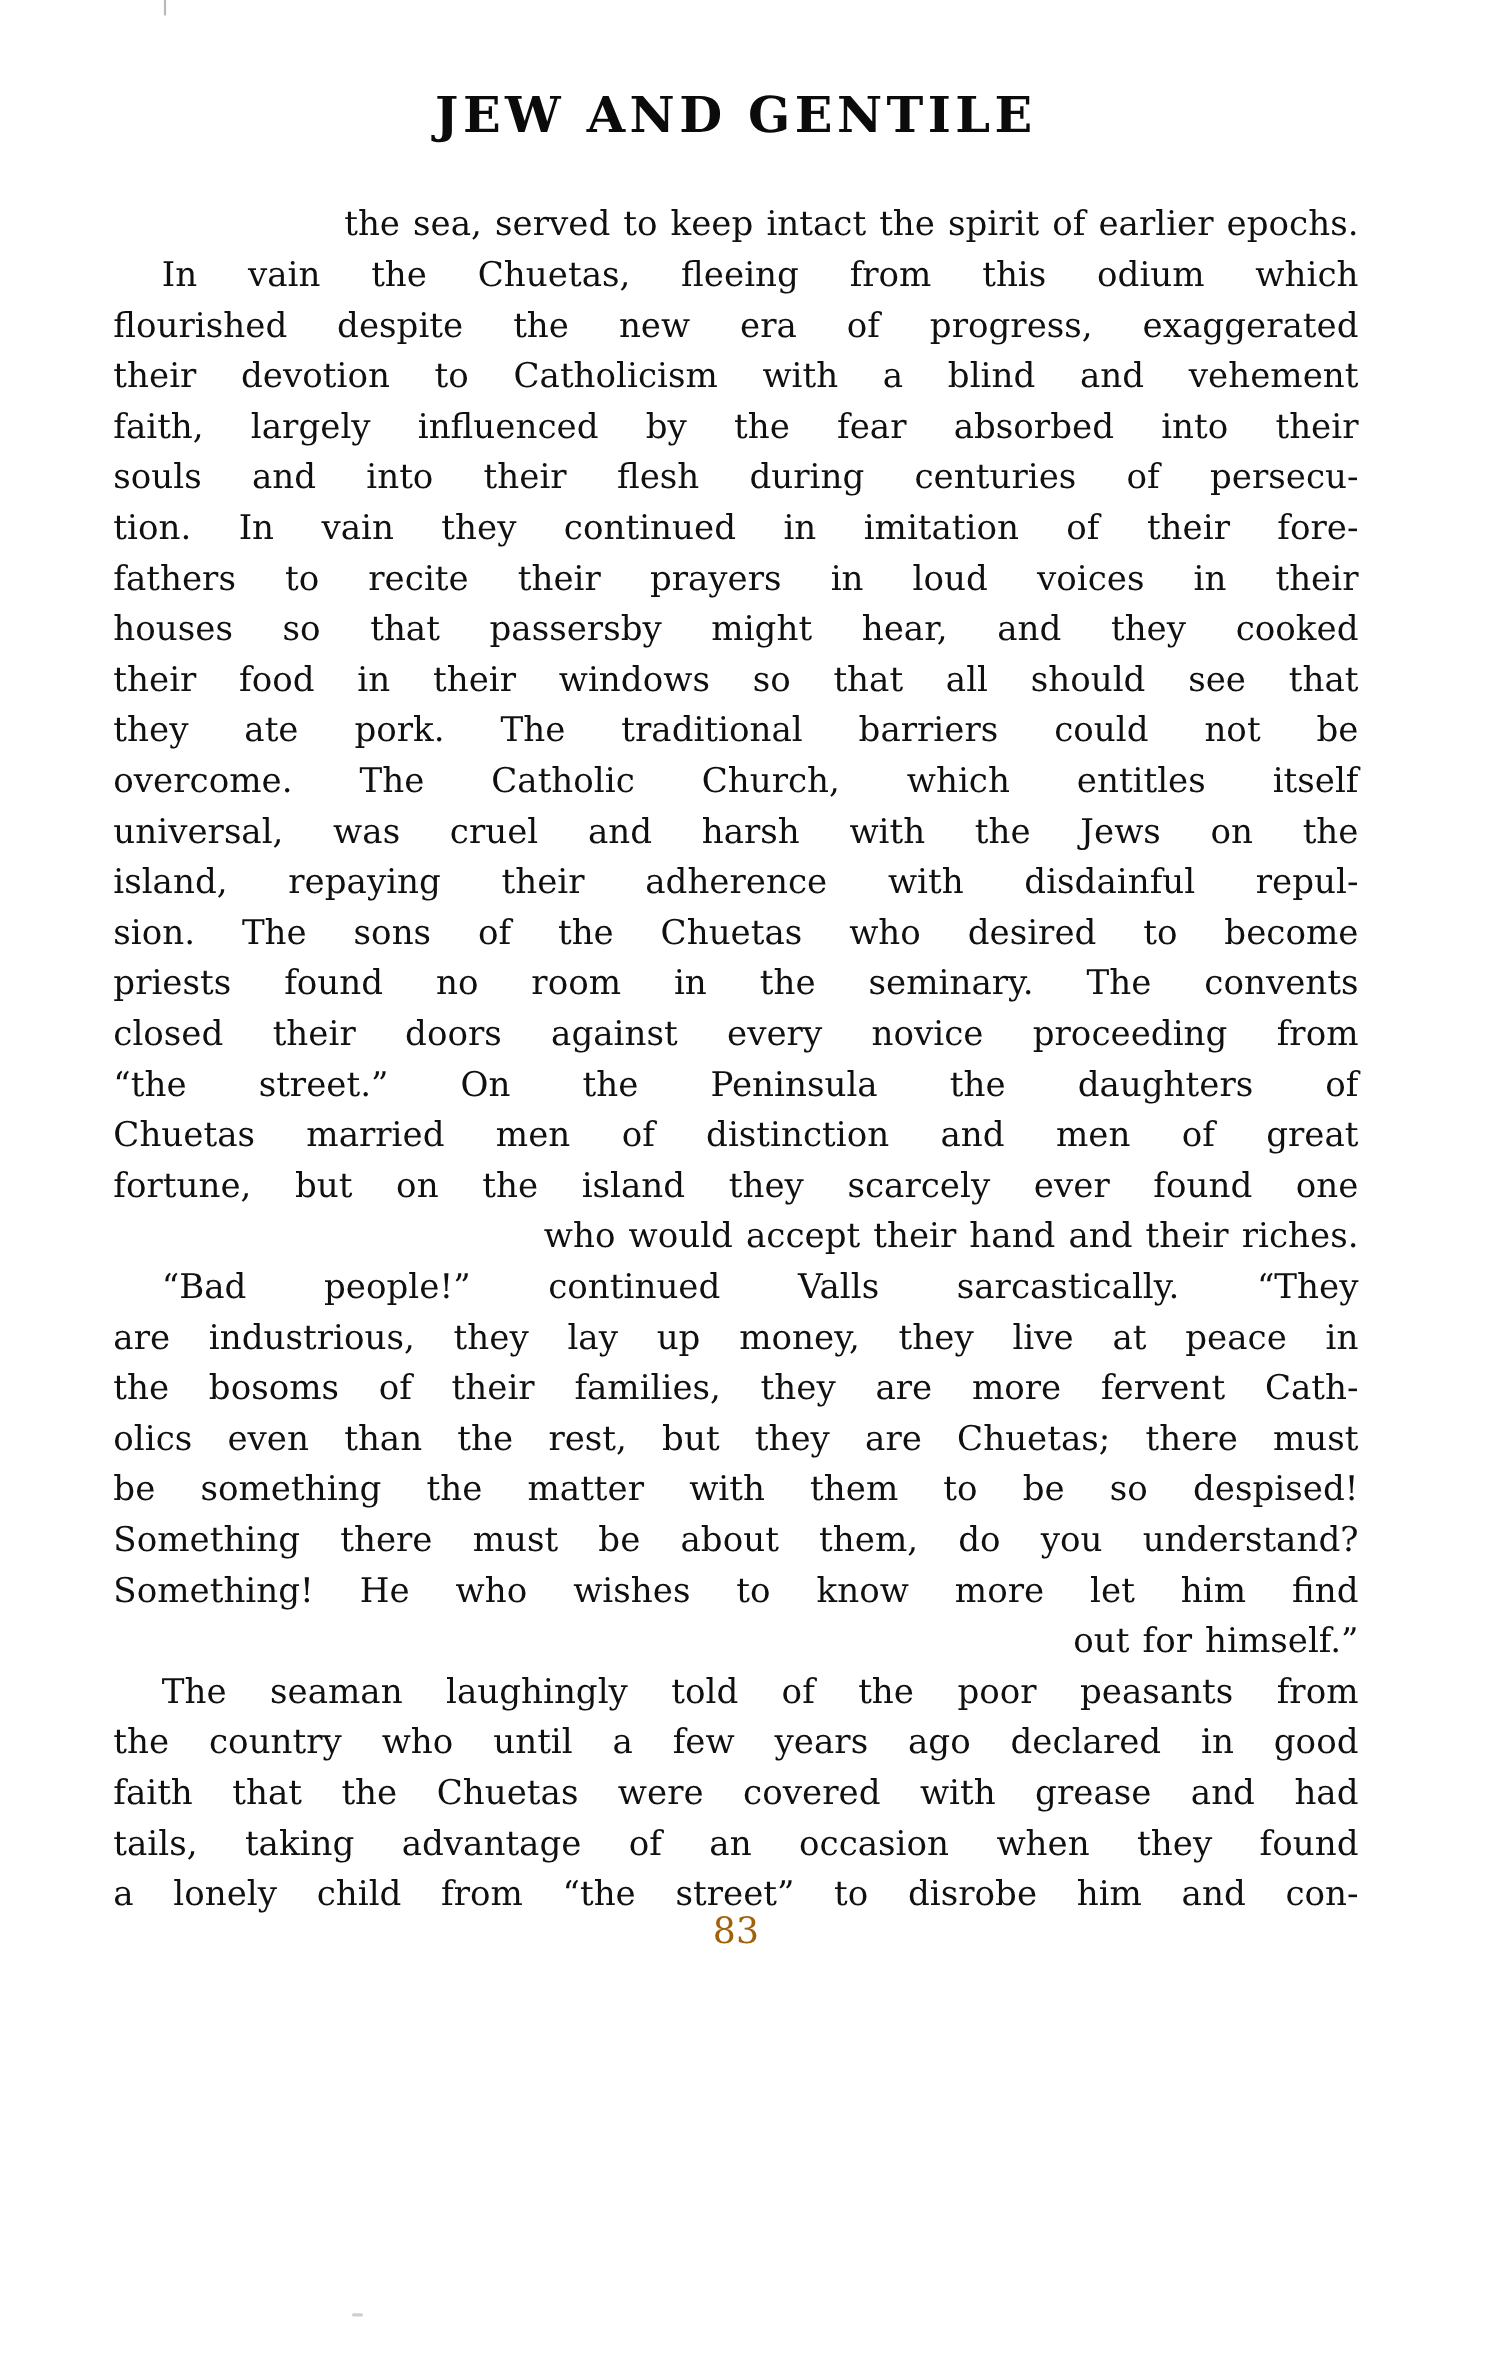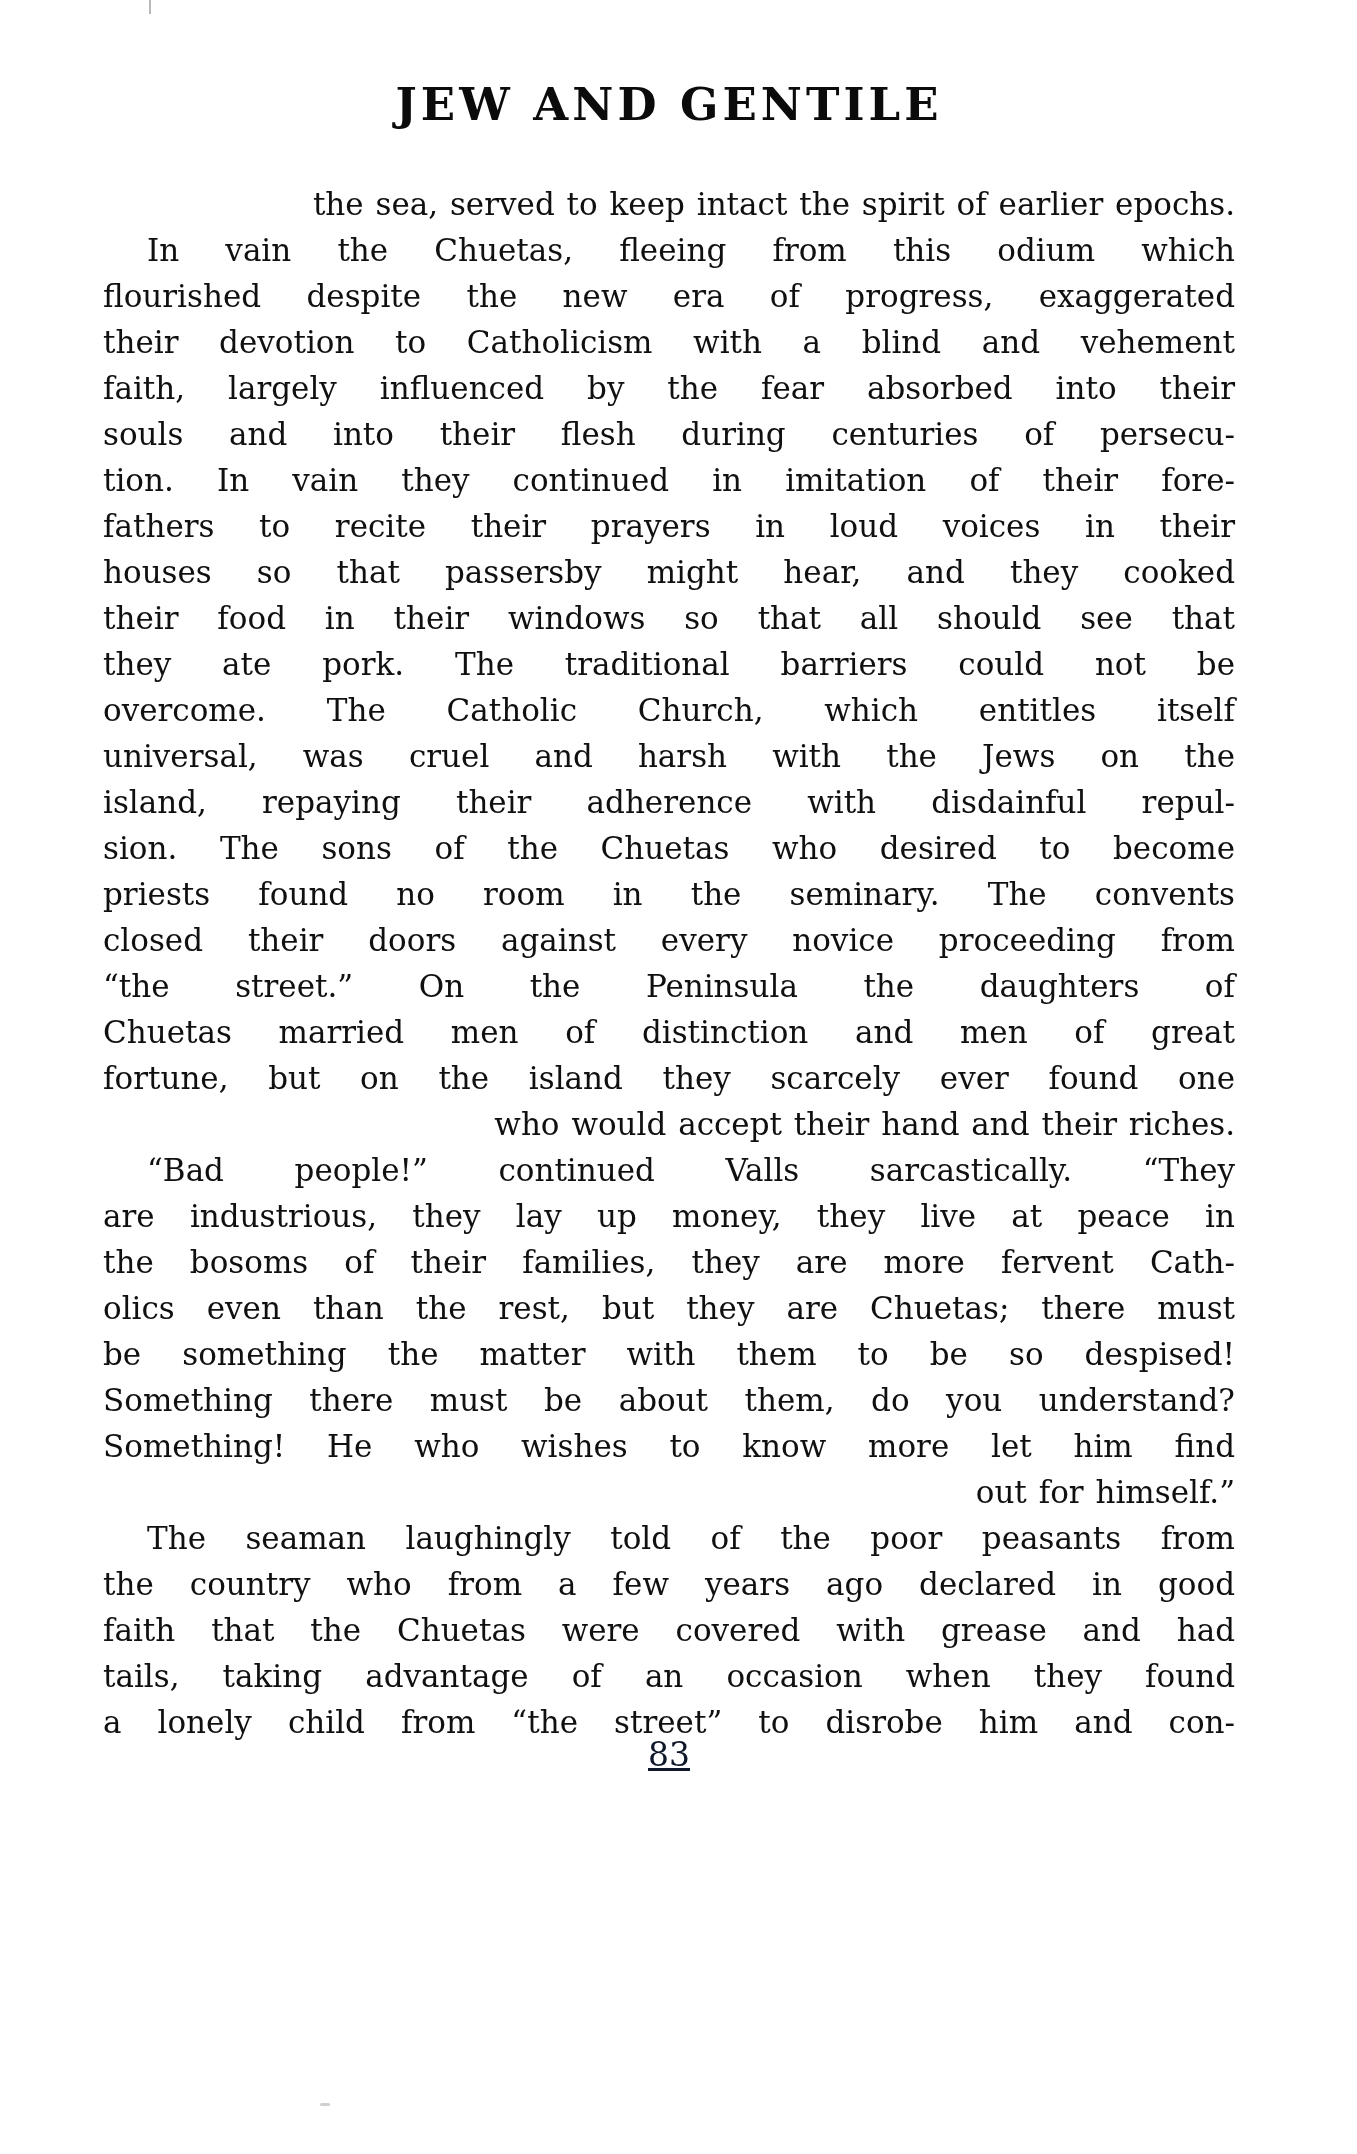--- a/index.html
+++ b/index.html
@@ -50,22 +50,21 @@
   .line.ind {
     text-indent: 44px;
   }
   .page-number {
     position: absolute;
     top: 1735px;
     left: 103px;
     width: 1132px;
     text-align: center;
     font-size: 33px;
-    color: #0f172a;
-    text-decoration: underline;
+    color: #a16207;
   }
   
   .artifact-top-tick {
     position: absolute;
     left: 149px;
     top: 0;
     width: 2px;
     height: 14px;
     background: #b9b9b9;
   }
@@ -109,20 +108,20 @@
       <div class="line">who would accept their hand and their riches.</div>
       <div class="line j ind">“Bad people!” continued Valls sarcastically.  “They</div>
       <div class="line j">are industrious, they lay up money, they live at peace in</div>
       <div class="line j">the bosoms of their families, they are more fervent Cath-</div>
       <div class="line j">olics even than the rest, but they are Chuetas; there must</div>
       <div class="line j">be something the matter with them to be so despised!</div>
       <div class="line j">Something there must be about them, do you understand?</div>
       <div class="line j">Something!  He who wishes to know more let him find</div>
       <div class="line">out for himself.”</div>
       <div class="line j ind">The seaman laughingly told of the poor peasants from</div>
-      <div class="line j">the country who from a few years ago declared in good</div>
+      <div class="line j">the country who until a few years ago declared in good</div>
       <div class="line j">faith that the Chuetas were covered with grease and had</div>
       <div class="line j">tails, taking advantage of an occasion when they found</div>
       <div class="line j">a lonely child from “the street” to disrobe him and con-</div>
     </div>
   <div class="page-number">83</div>
   <div class="artifact-bottom-mark"></div>
 </div>
 
 </body></html>

